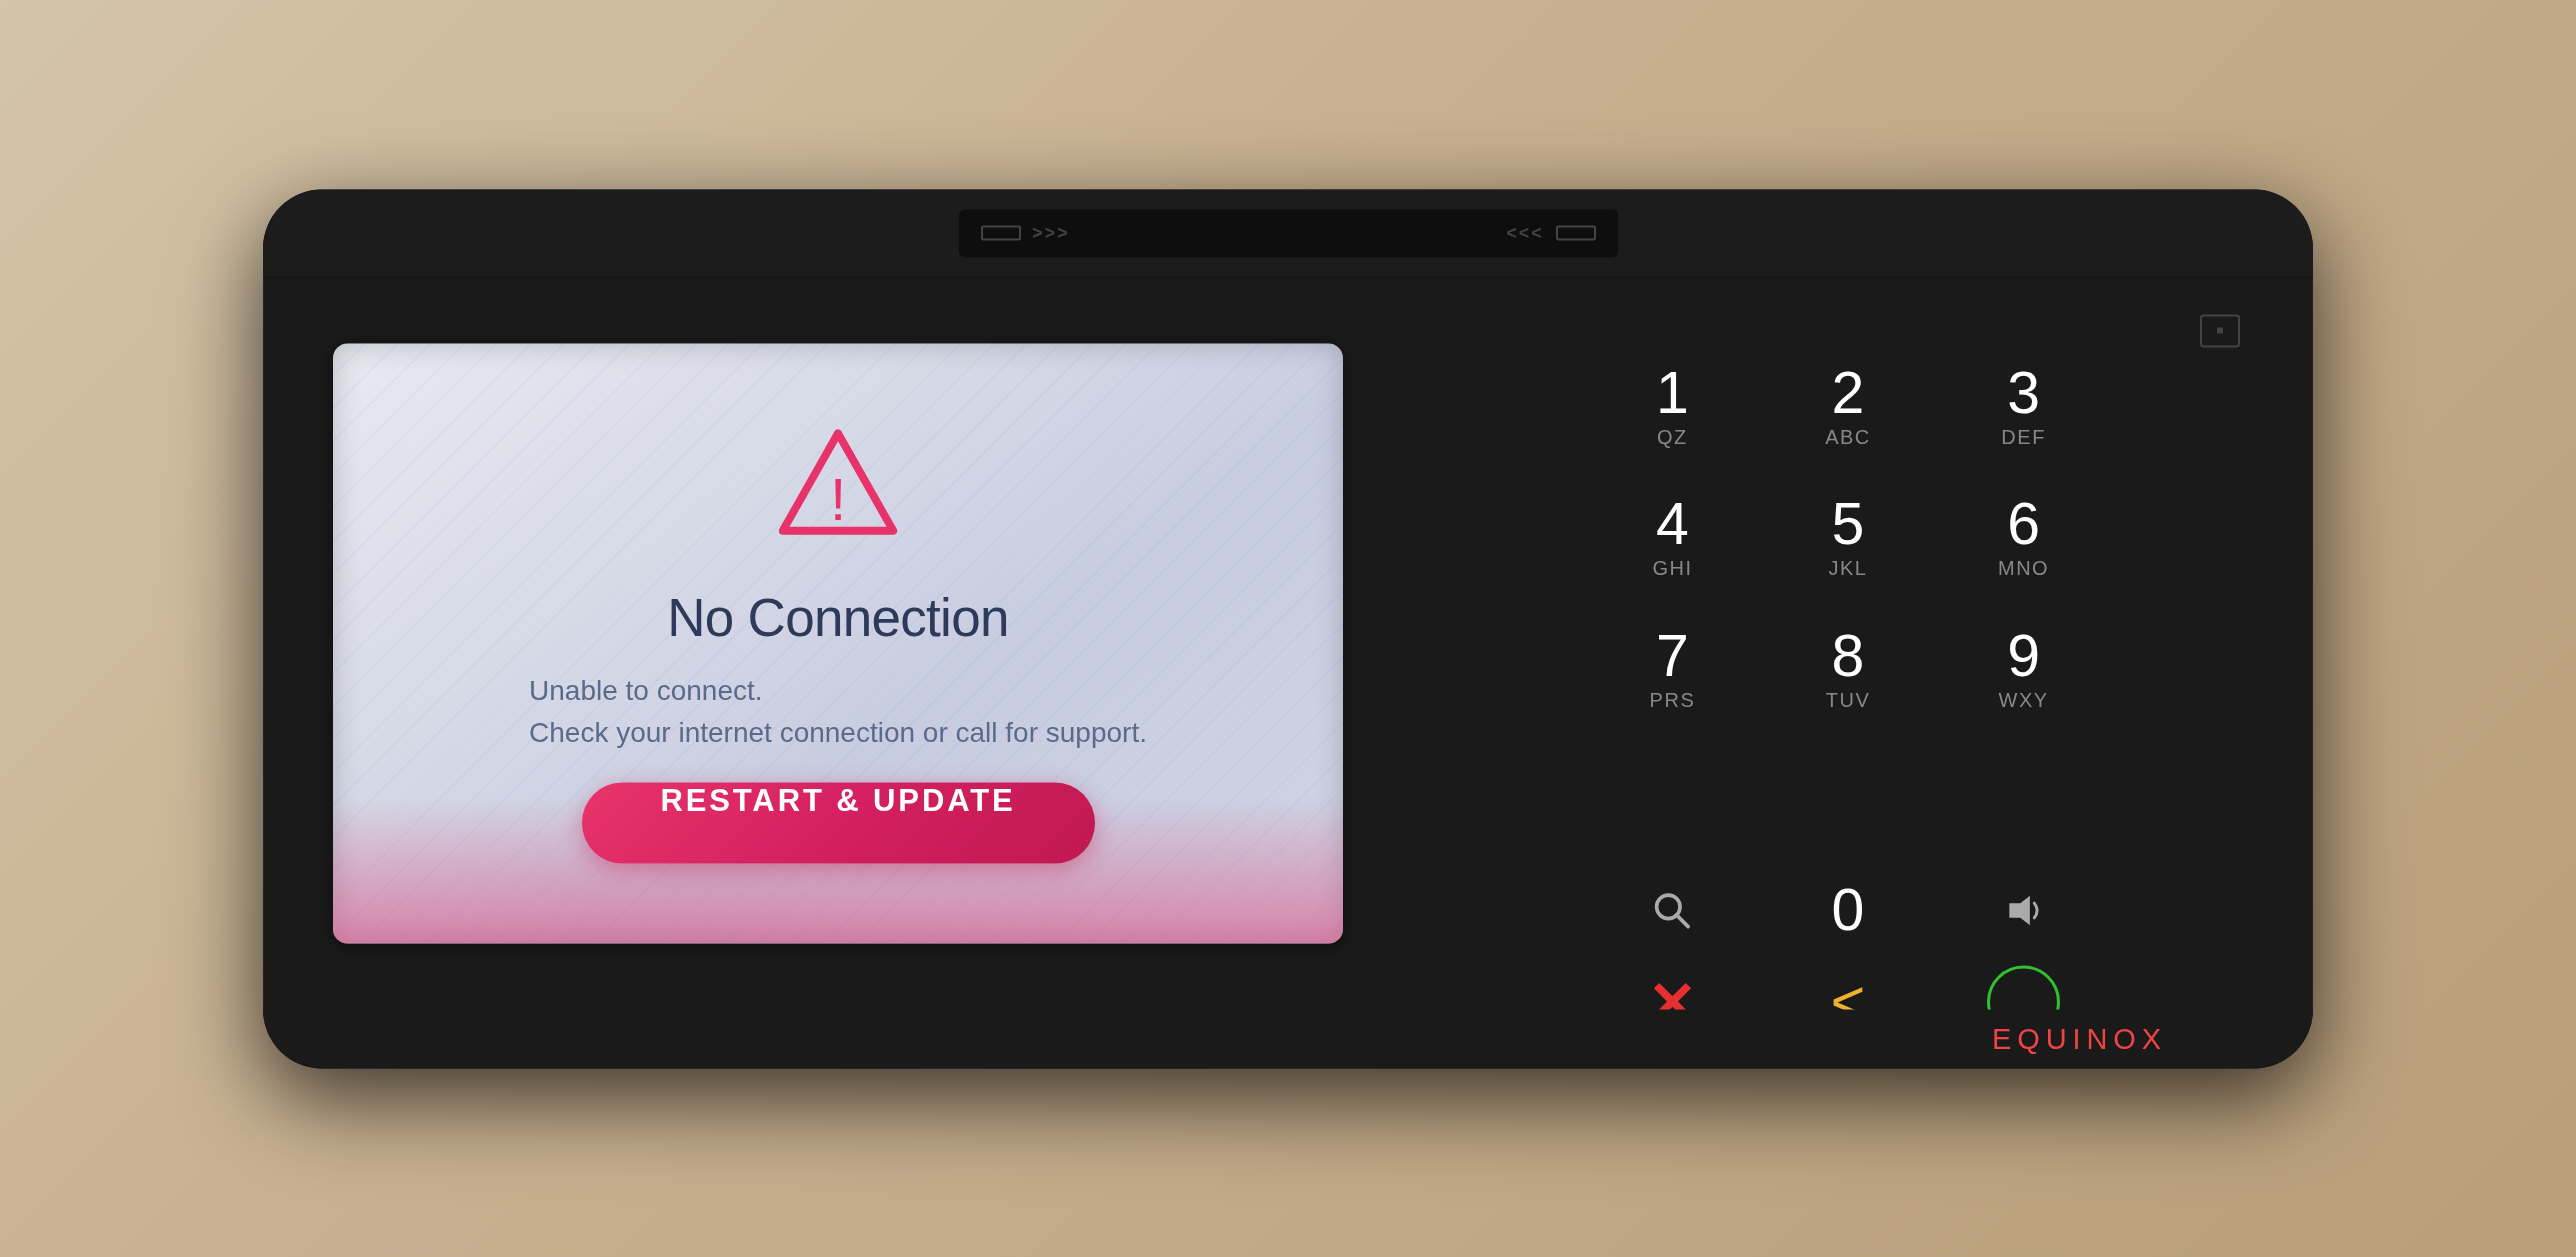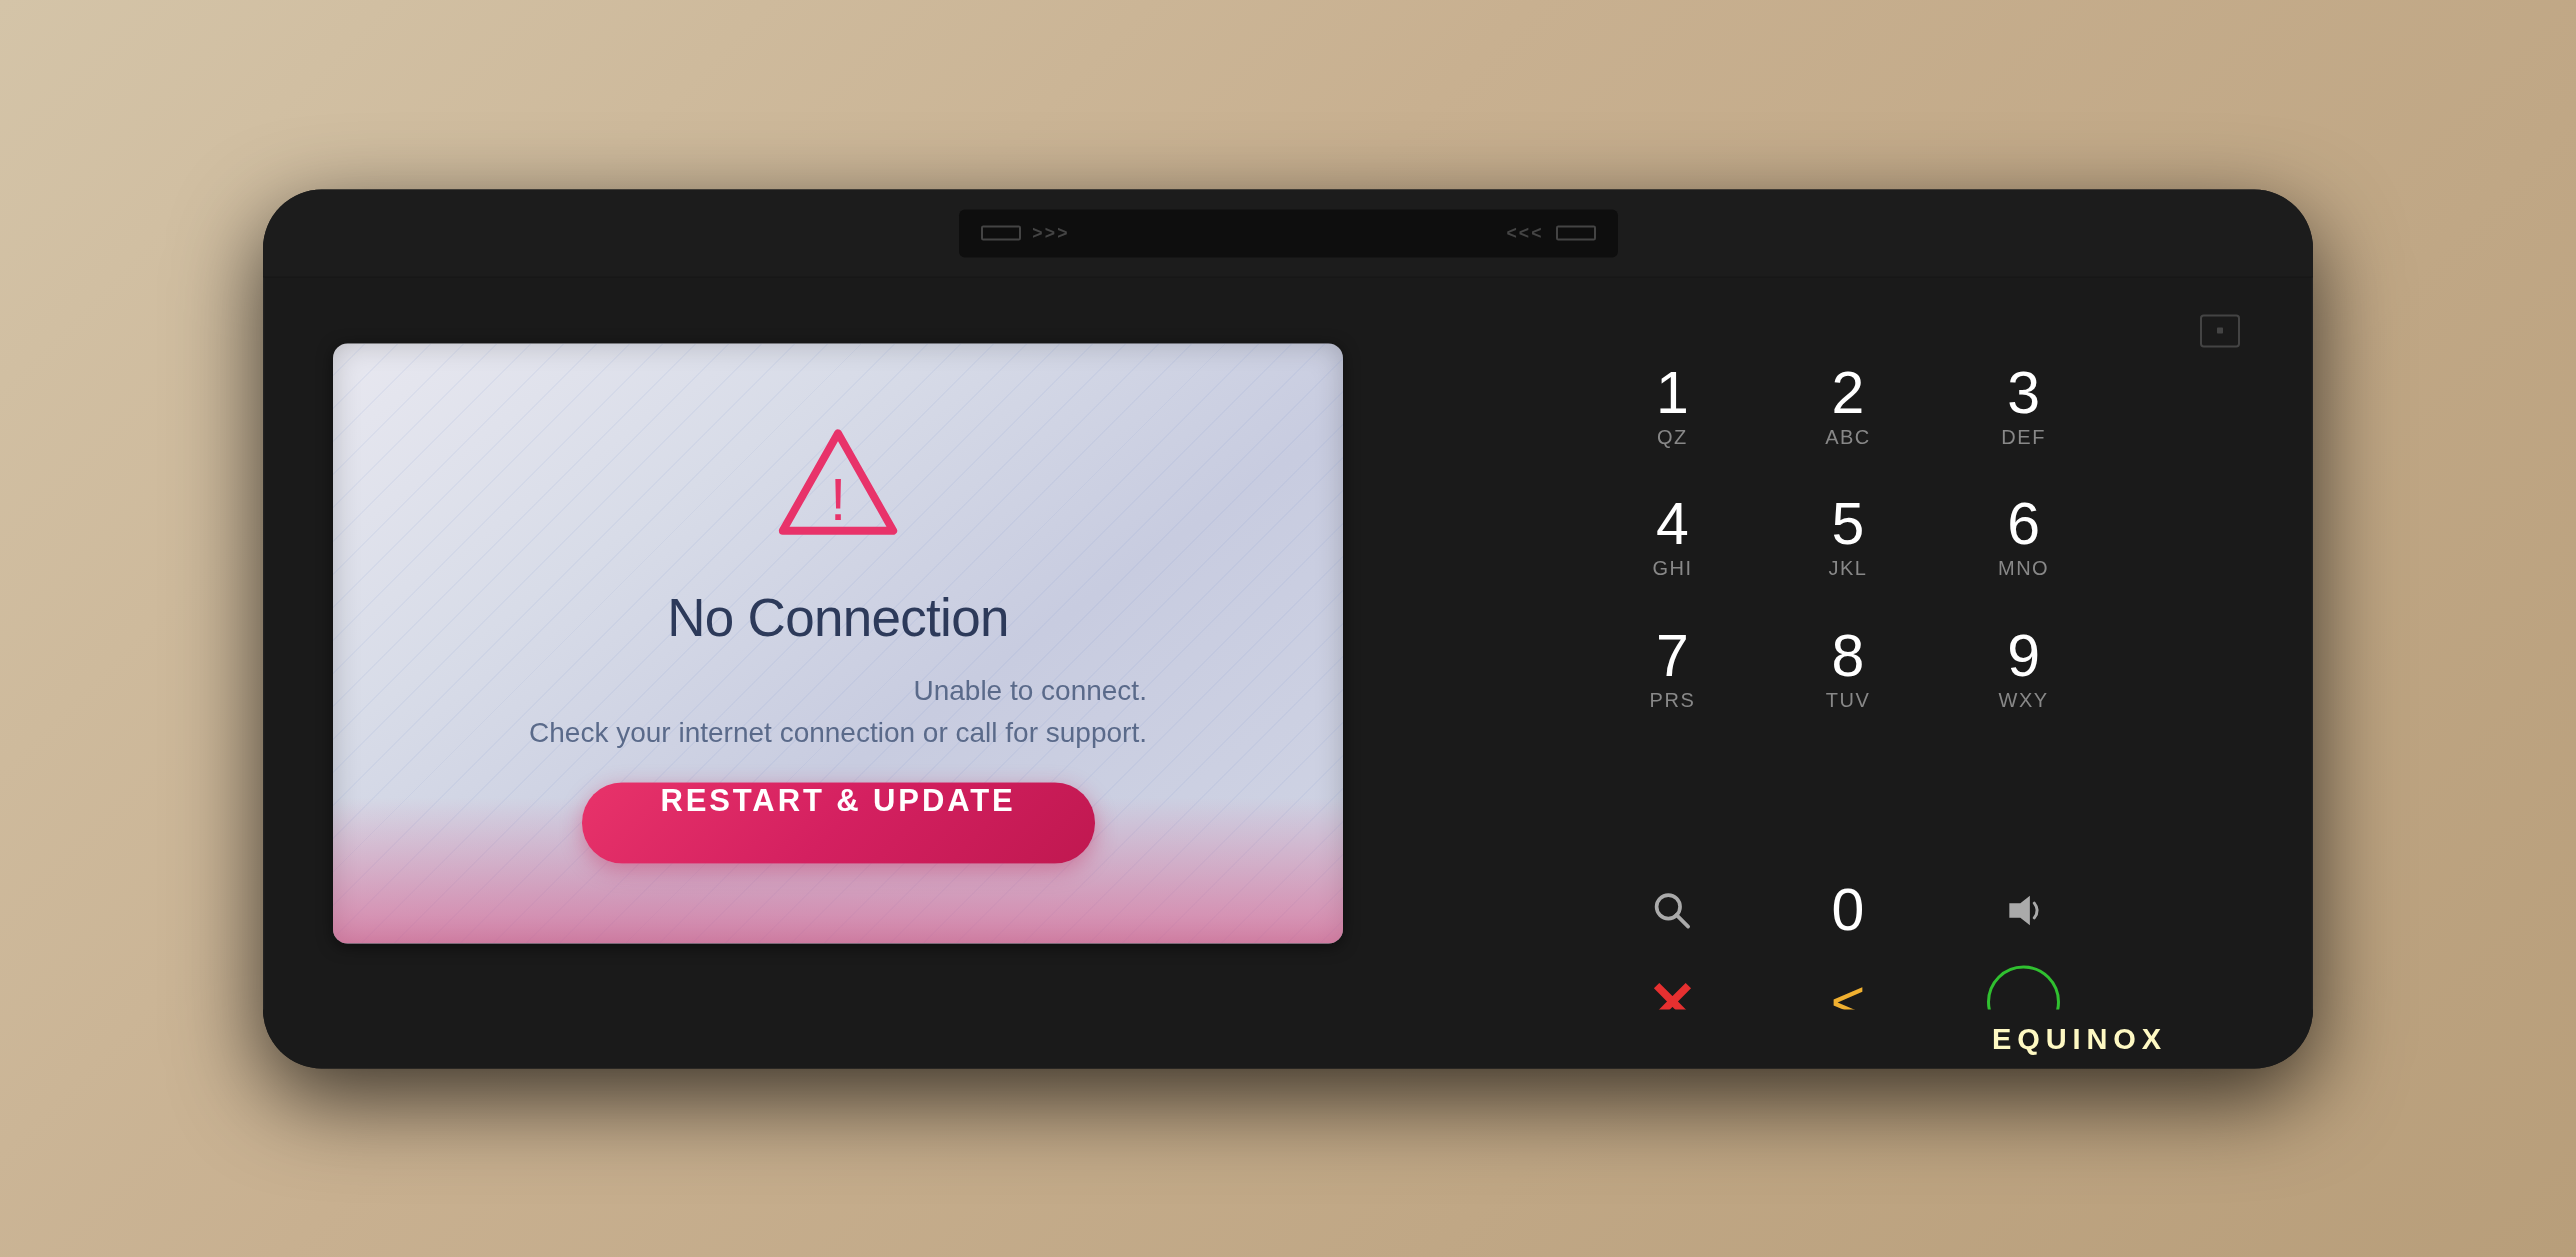--- a/index.html
+++ b/index.html
@@ -172,21 +172,21 @@
       font-weight: 400;
       color: #2d3a5a;
       text-align: center;
       letter-spacing: -0.7px;
       margin-top: 24px;
     }
 
     .error-subtitle {
       font-size: 28px;
       color: #5a6a8a;
-      text-align: right;
+      text-align: left;
       line-height: 1.5;
     }
 
     .restart-button {
       width: 513px;
       height: 81px;
       background: linear-gradient(135deg, #e8336a 0%, #d42060 50%, #c01850 100%);
       border-radius: 40px;
       display: flex;
       align-items: flex-start;
@@ -327,23 +327,23 @@
       height: 59px;
       background: #1a1a1a;
       border-radius: 0 0 59px 59px;
       display: flex;
       align-items: center;
       justify-content: flex-end;
       padding-right: 146px;
     }
 
     .brand-name {
-      color: #fef9c3;
+      color: #ef4444;
       font-size: 29px;
-      font-weight: 700;
+      font-weight: 400;
       letter-spacing: 5.9px;
     }
   </style>
 </head>
 <body>
 
 <div class="scene">
 
   <div class="terminal">
 

